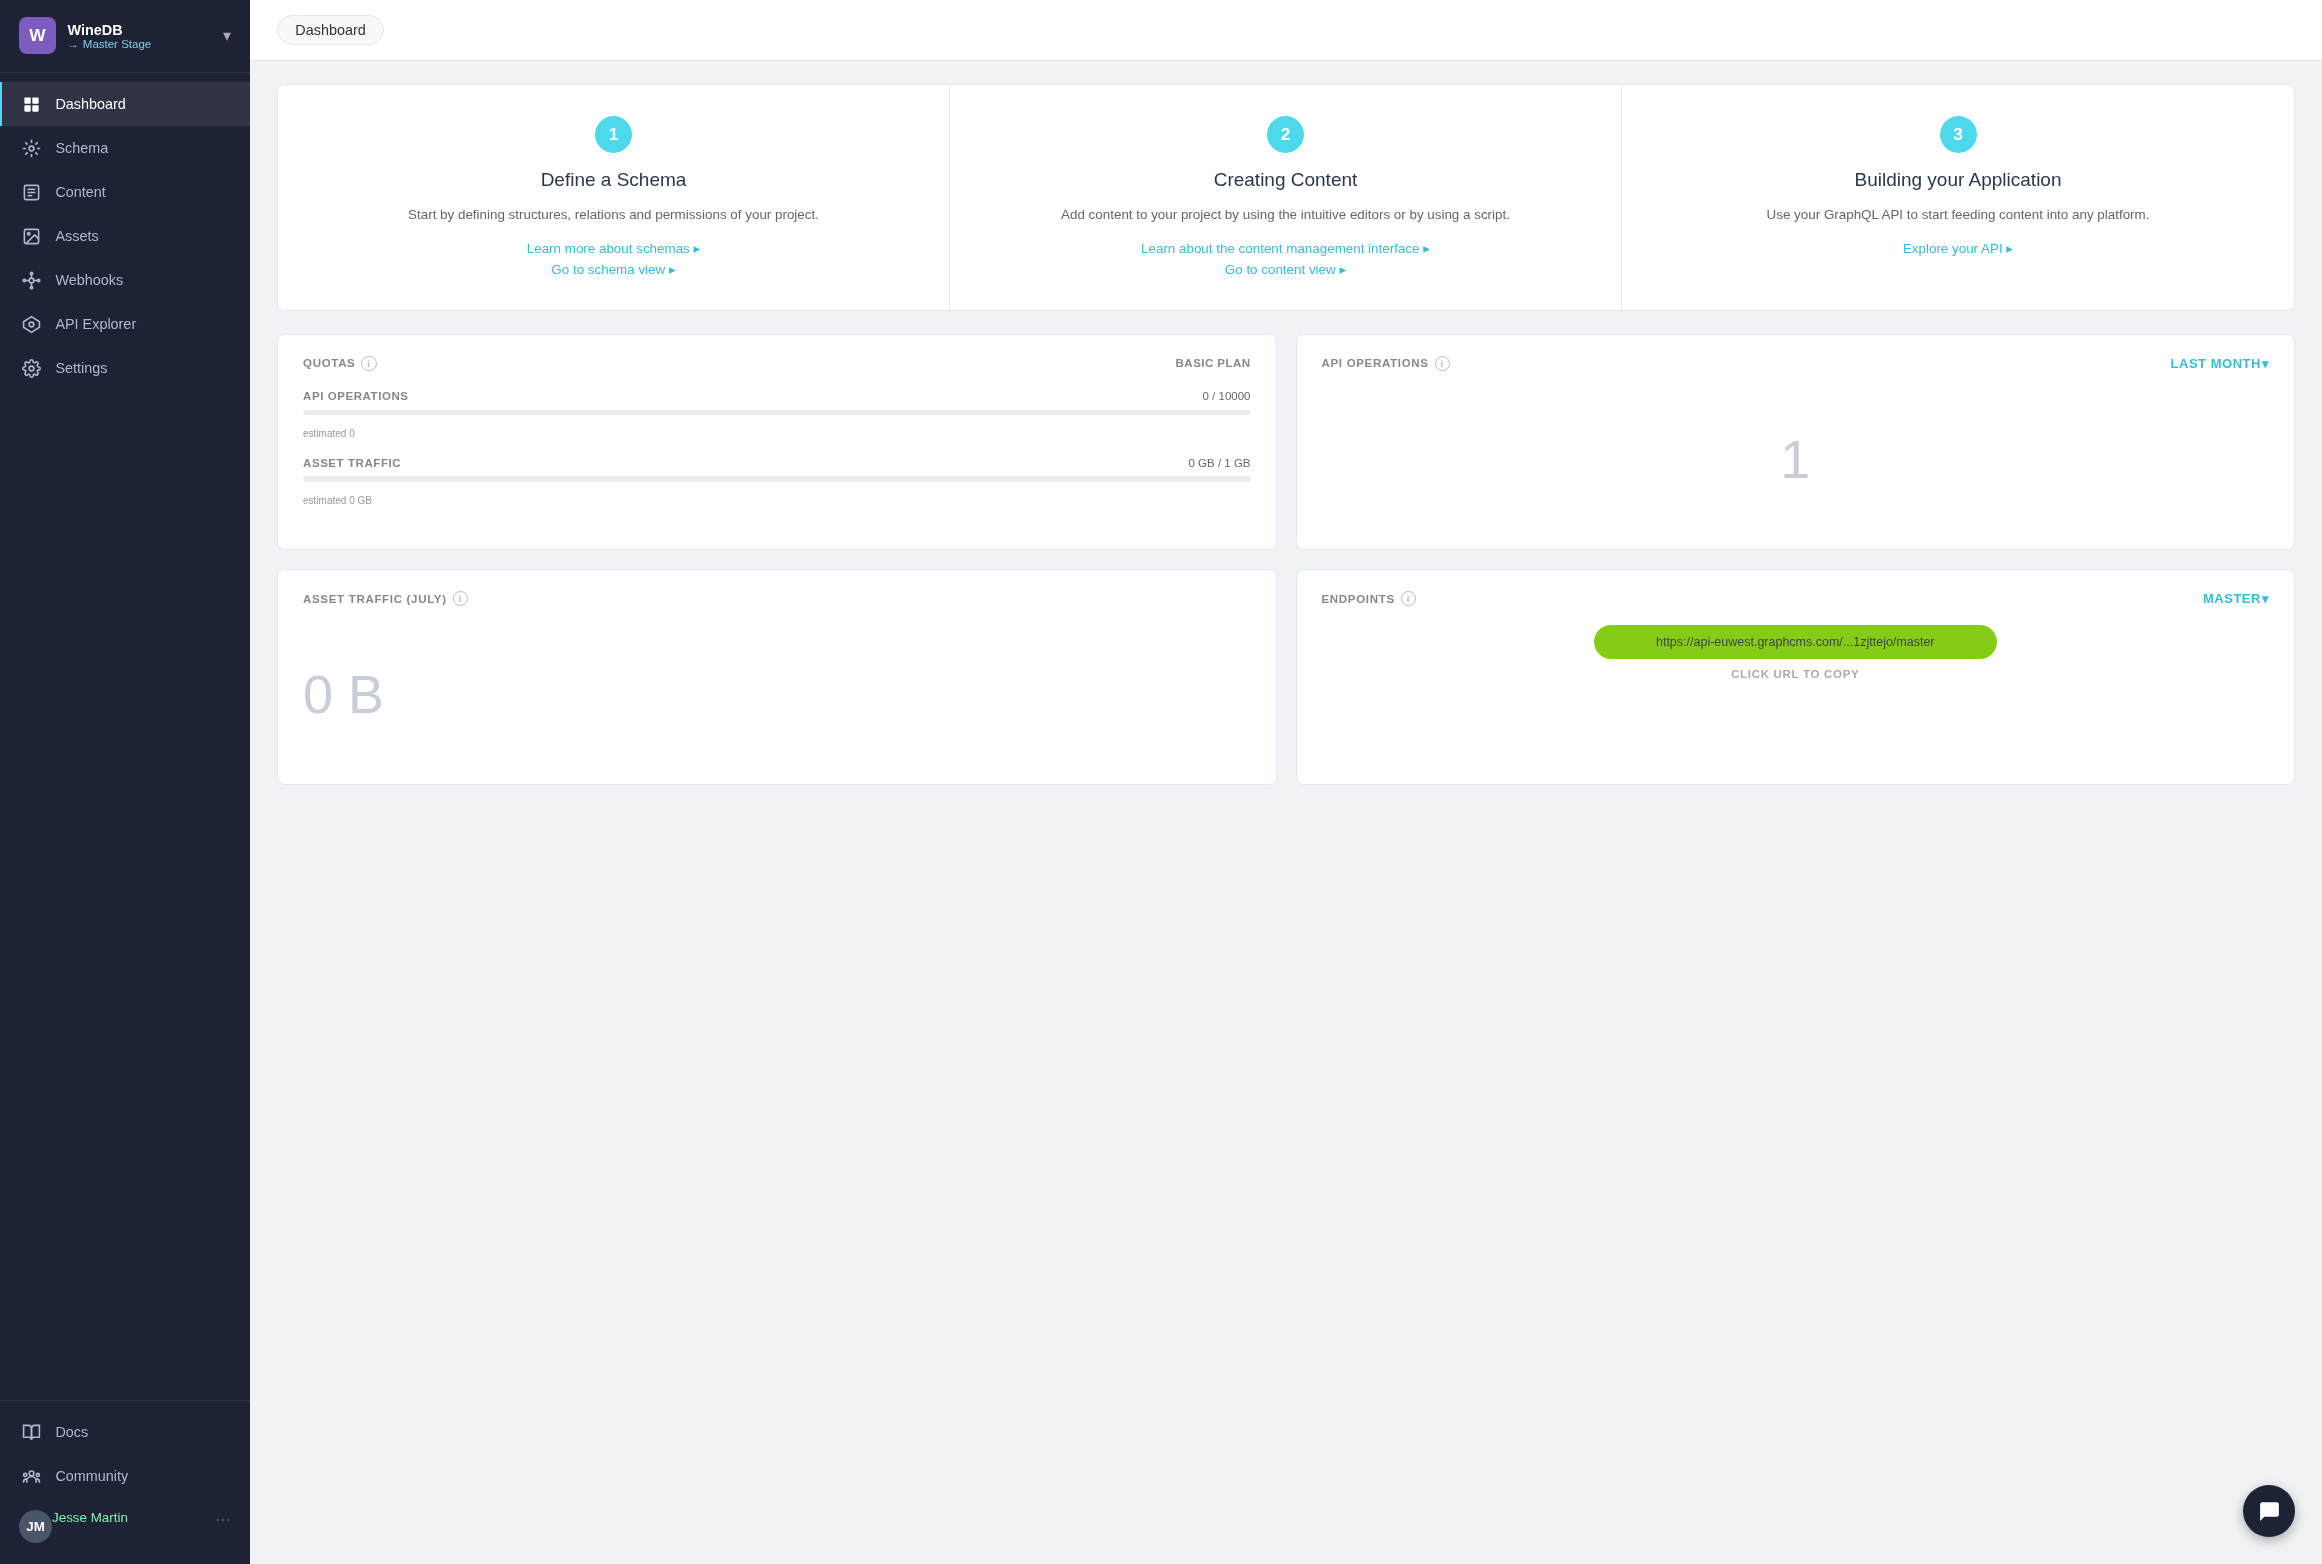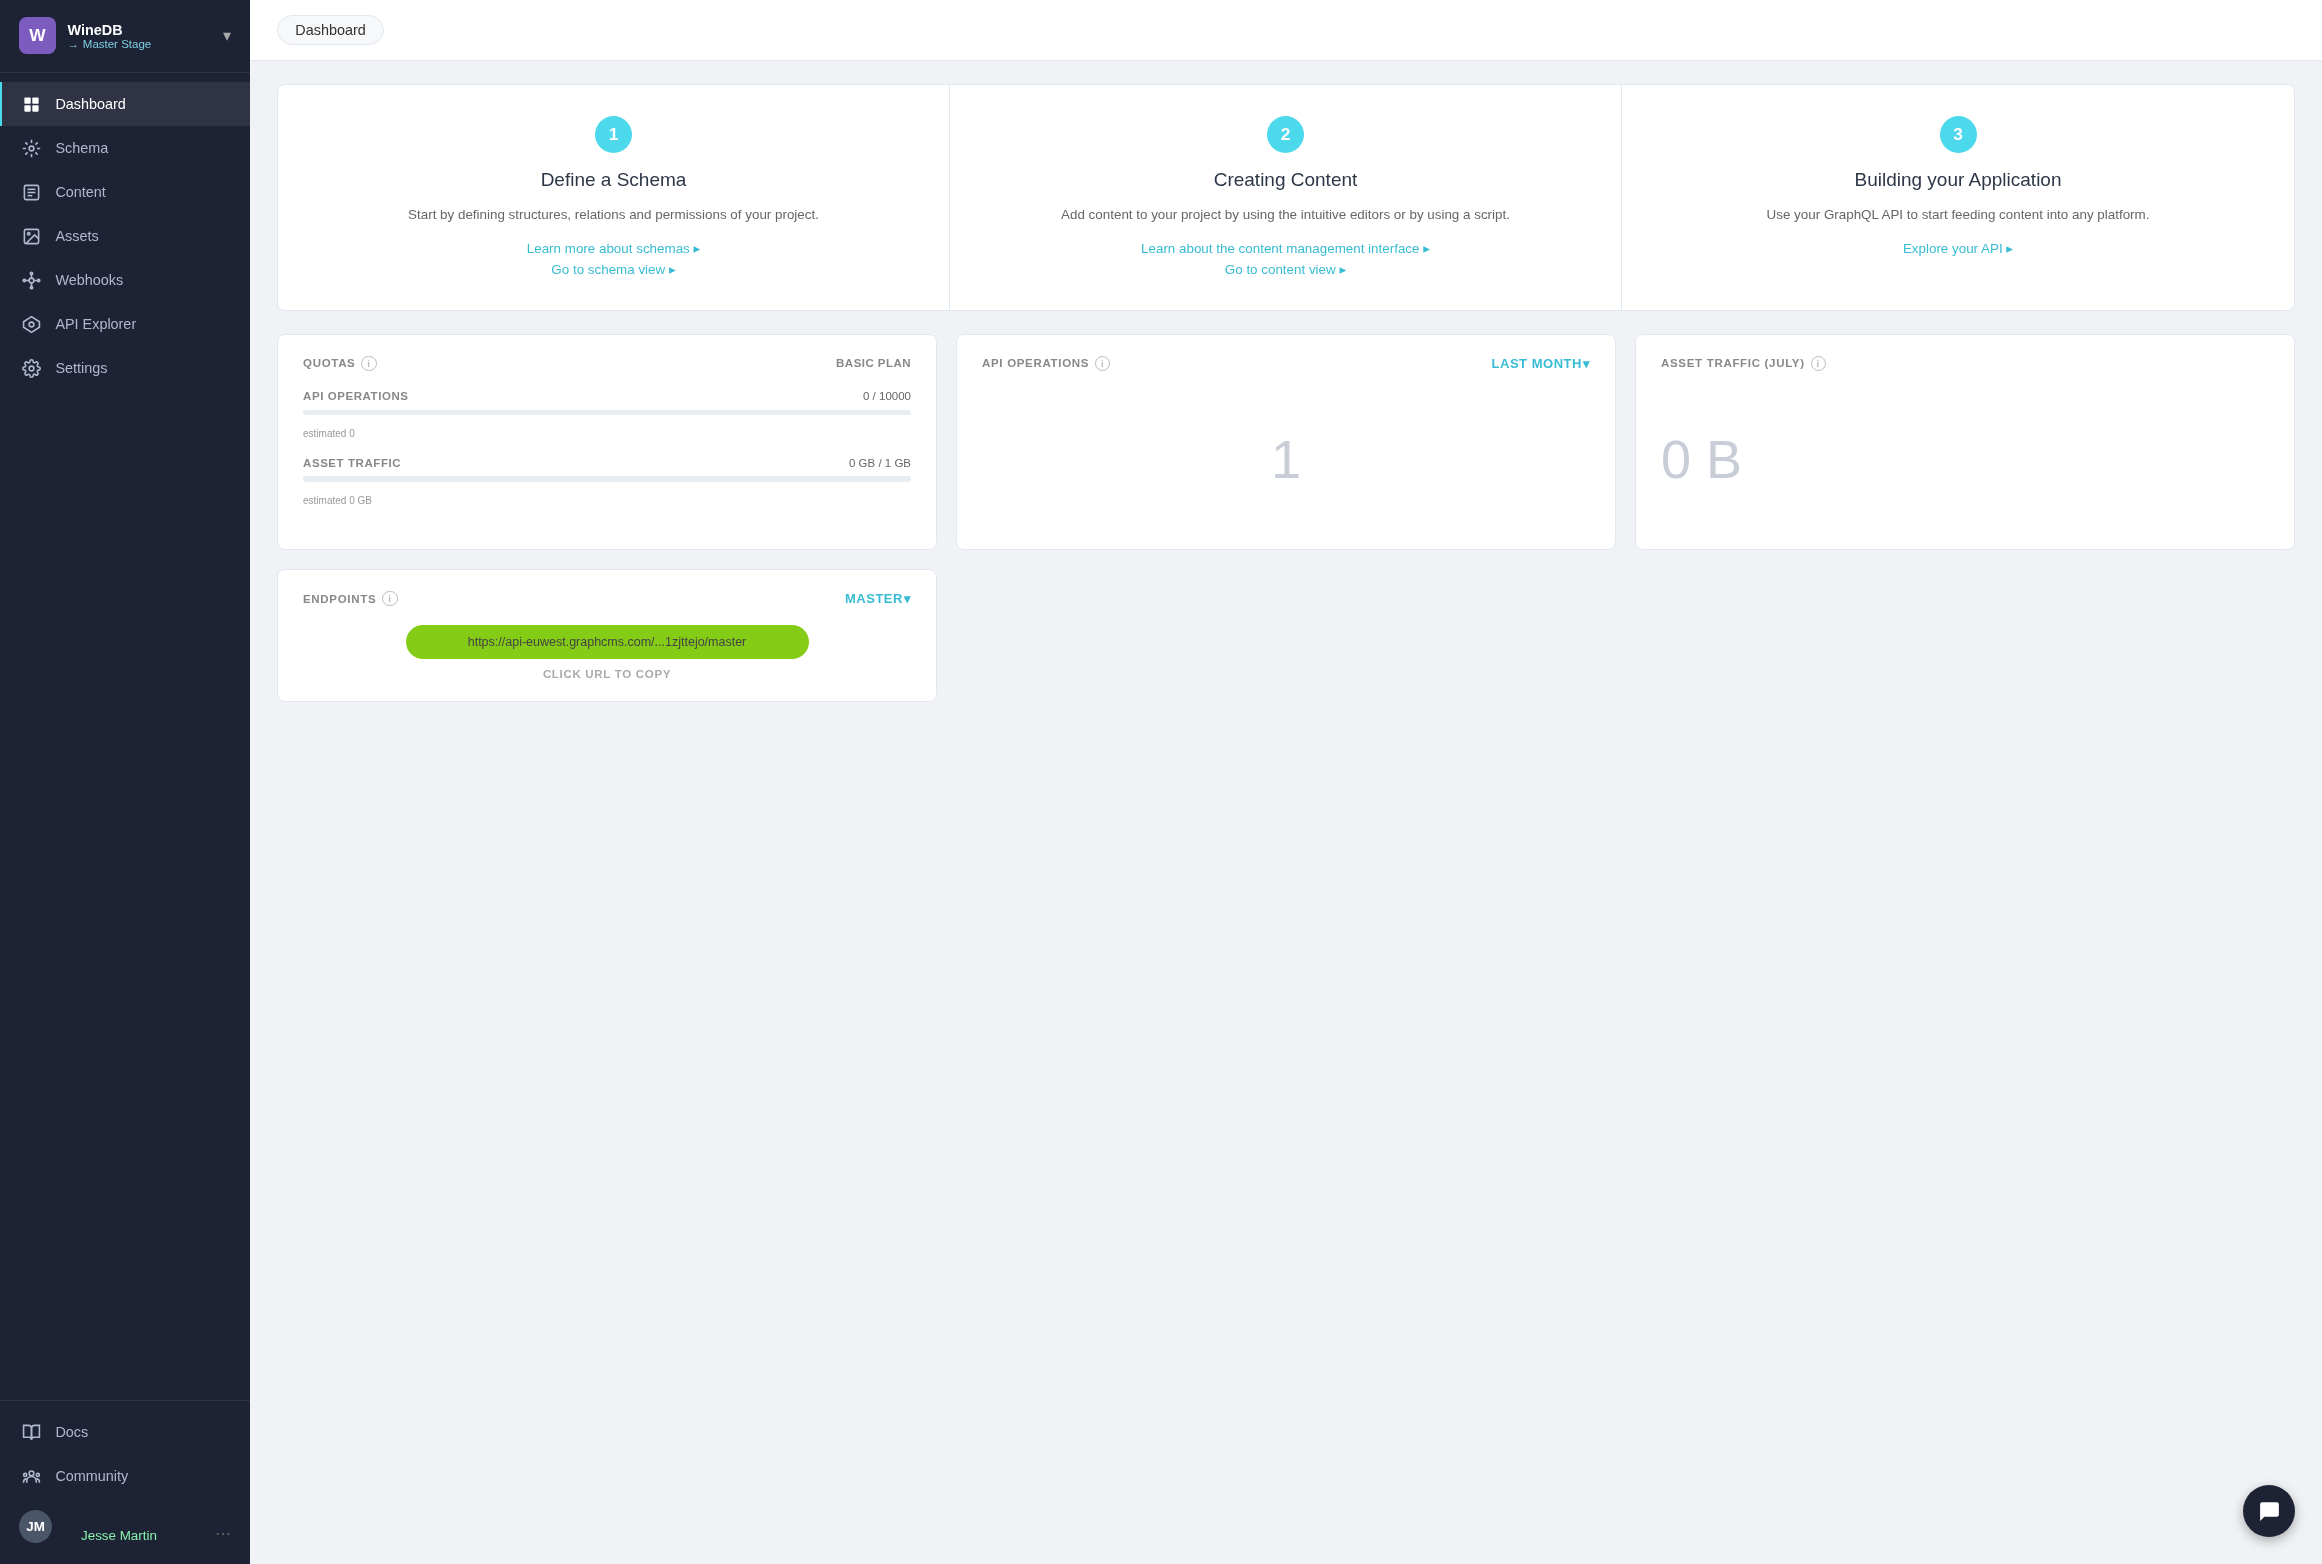--- a/index.html
+++ b/index.html
@@ -47,21 +47,21 @@
     }
     .nav-item.active {
       background: rgba(255,255,255,0.08);
       color: #fff;
       border-left: 2.9px solid #4dd9ec;
     }
     .nav-icon { width: 21px; height: 21px; display: flex; align-items: center; justify-content: center; flex-shrink: 0; }
 
     .sidebar-bottom { padding: 9.6px 0; border-top: 1px solid rgba(255,255,255,0.08); }
     .sidebar-user {
-      display: flex; align-items: flex-end; gap: 29px;
+      display: flex; align-items: flex-start; gap: 0;
       padding: 11.5px 19px;
       cursor: pointer;
     }
     .user-avatar {
       width: 33px; height: 33px; border-radius: 50%;
       background: #4a5568;
       display: flex; align-items: center; justify-content: center;
       font-size: 13.4px; color: #fff; font-weight: 600;
     }
     .user-name { font-size: 13.4px; color: #86efac; flex: 1; }
@@ -116,21 +116,21 @@
       display: flex; align-items: center; justify-content: center;
       margin: 0 auto 15.4px;
     }
     .step-title { font-size: 19px; font-weight: 500; color: #2d3748; margin-bottom: 13.4px; }
     .step-desc { font-size: 13.4px; color: #666; line-height: 1.6; margin-bottom: 15.4px; }
     .step-link { font-size: 13.4px; color: #38bcd4; display: block; margin-bottom: 5.8px; cursor: pointer; }
 
     
     .dashboard-grid {
       display: grid;
-      grid-template-columns: 1fr 1fr 1fr;
+      grid-template-columns: 1fr 1fr;
       gap: 19px;
     }
     .card {
       background: #fff;
       border: 1px solid #e2e8f0;
       border-radius: 7.7px;
       padding: 21px 25px;
     }
     .card-header {
       display: flex;

